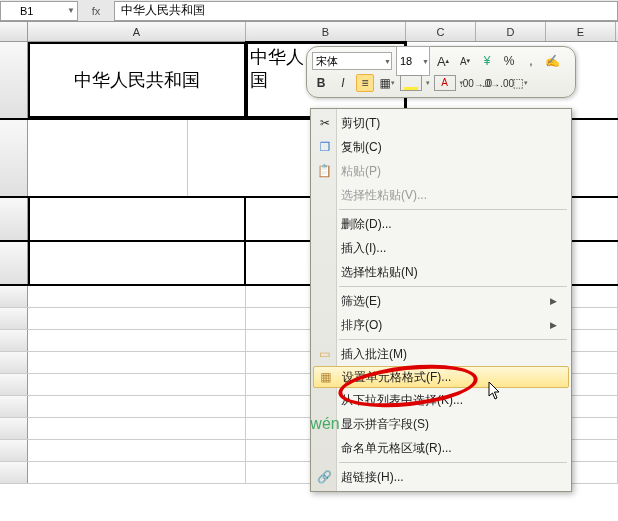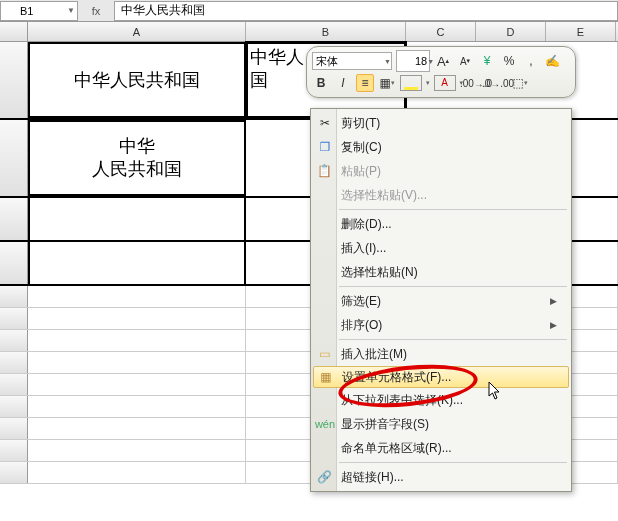--- a/index.html
+++ b/index.html
@@ -35,21 +35,21 @@
 .cellRest { flex: 1; }
 .bold-border { border: 2px solid #000 !important; }
 .sel-border { outline: 3px solid #000; outline-offset: -2px; }
 
 .multiline { flex-direction: column; line-height: 1.3; }
 
 
 .mini-toolbar { position: absolute; left: 306px; top: 46px; width: 270px; background: linear-gradient(#f9f9f7,#ecece6); border: 1px solid #9c9c8e; border-radius: 12px; box-shadow: 1px 1px 4px rgba(0,0,0,.25); padding: 3px 5px; z-index: 5; }
 .mt-row { display: flex; align-items: center; gap: 4px; height: 22px; }
 .mt-font { width: 80px; height: 18px; border: 1px solid #aaa; background: #fff; font-size: 11px; padding-left: 3px; display: flex; align-items: center; }
-.mt-size { width: 34px; height: 22px; border: 1px solid #aaa; background: #fff; font-size: 11px; padding-left: 18px; display: flex; align-items: center; }
+.mt-size { width: 34px; height: 30px; border: 1px solid #aaa; background: #fff; font-size: 11px; padding-left: 3px; display: flex; align-items: center; }
 .mt-btn { width: 18px; height: 18px; display: flex; align-items: center; justify-content: center; font-size: 12px; color: #333; }
 .mt-btn.bold { font-weight: bold; }
 .mt-btn.ital { font-style: italic; }
 .mt-color { width: 22px; height: 16px; border: 1px solid #999; display: flex; align-items: flex-end; justify-content: center; }
 .mt-color .bar { width: 14px; height: 3px; }
 .dd-tiny { font-size: 7px; color: #666; }
 
 
 .context-menu { position: absolute; left: 310px; top: 108px; width: 262px; background: #f5f5f2; border: 1px solid #969686; box-shadow: 2px 2px 6px rgba(0,0,0,.3); z-index: 10; padding: 2px 0; }
 .cm-item { display: flex; align-items: center; height: 24px; padding-left: 30px; padding-right: 14px; position: relative; font-size: 12px; color: #222; }
@@ -98,24 +98,20 @@
     </div>
     <div class="cell cellB1 sel-border left multiline" style="align-items:flex-start;justify-content:flex-start;padding-top:4px;">
       <span>中华人</span>
       <span style="font-size:18px;">国</span>
     </div>
     <div class="cell cellRest"></div>
   </div>
 
   <div class="row tall" style="border-bottom:2px solid #000;">
     <div class="row-h"></div>
-    <div class="cell cellA1 bold-border multiline">
-      <span>中华</span>
-      <span>人民共和国</span>
-    </div>
     <div class="cell cellB1"></div>
     <div class="cell cellRest"></div>
   </div>
 
   <div class="row" style="height:44px;border-bottom:2px solid #000;">
     <div class="row-h"></div>
     <div class="cell cellA1" style="border-left:2px solid #000;border-right:2px solid #000;"></div>
     <div class="cell cellB1"></div>
     <div class="cell cellRest"></div>
   </div>
@@ -266,21 +262,21 @@
       <span>插入批注(M)</span>
     </div>
   <div class="cm-item hover">
       <span class="icon" style="left:4px;color:#b88a3a;">▦</span>
       <span>设置单元格格式(F)...</span>
     </div>
   <div class="cm-item">
       <span>从下拉列表中选择(K)...</span>
     </div>
   <div class="cm-item">
-      <span class="icon" style="color:#4a6;font-size:11px;">wén</span>
+      <span class="icon" style="color:#4a6;font-size:16px;">wén</span>
       <span>显示拼音字段(S)</span>
     </div>
   <div class="cm-item">
       <span>命名单元格区域(R)...</span>
     </div>
   <div class="cm-sep"></div>
   <div class="cm-item">
       <span class="icon" style="color:#3a7bd5;">🔗</span>
       <span>超链接(H)...</span>
     </div>

